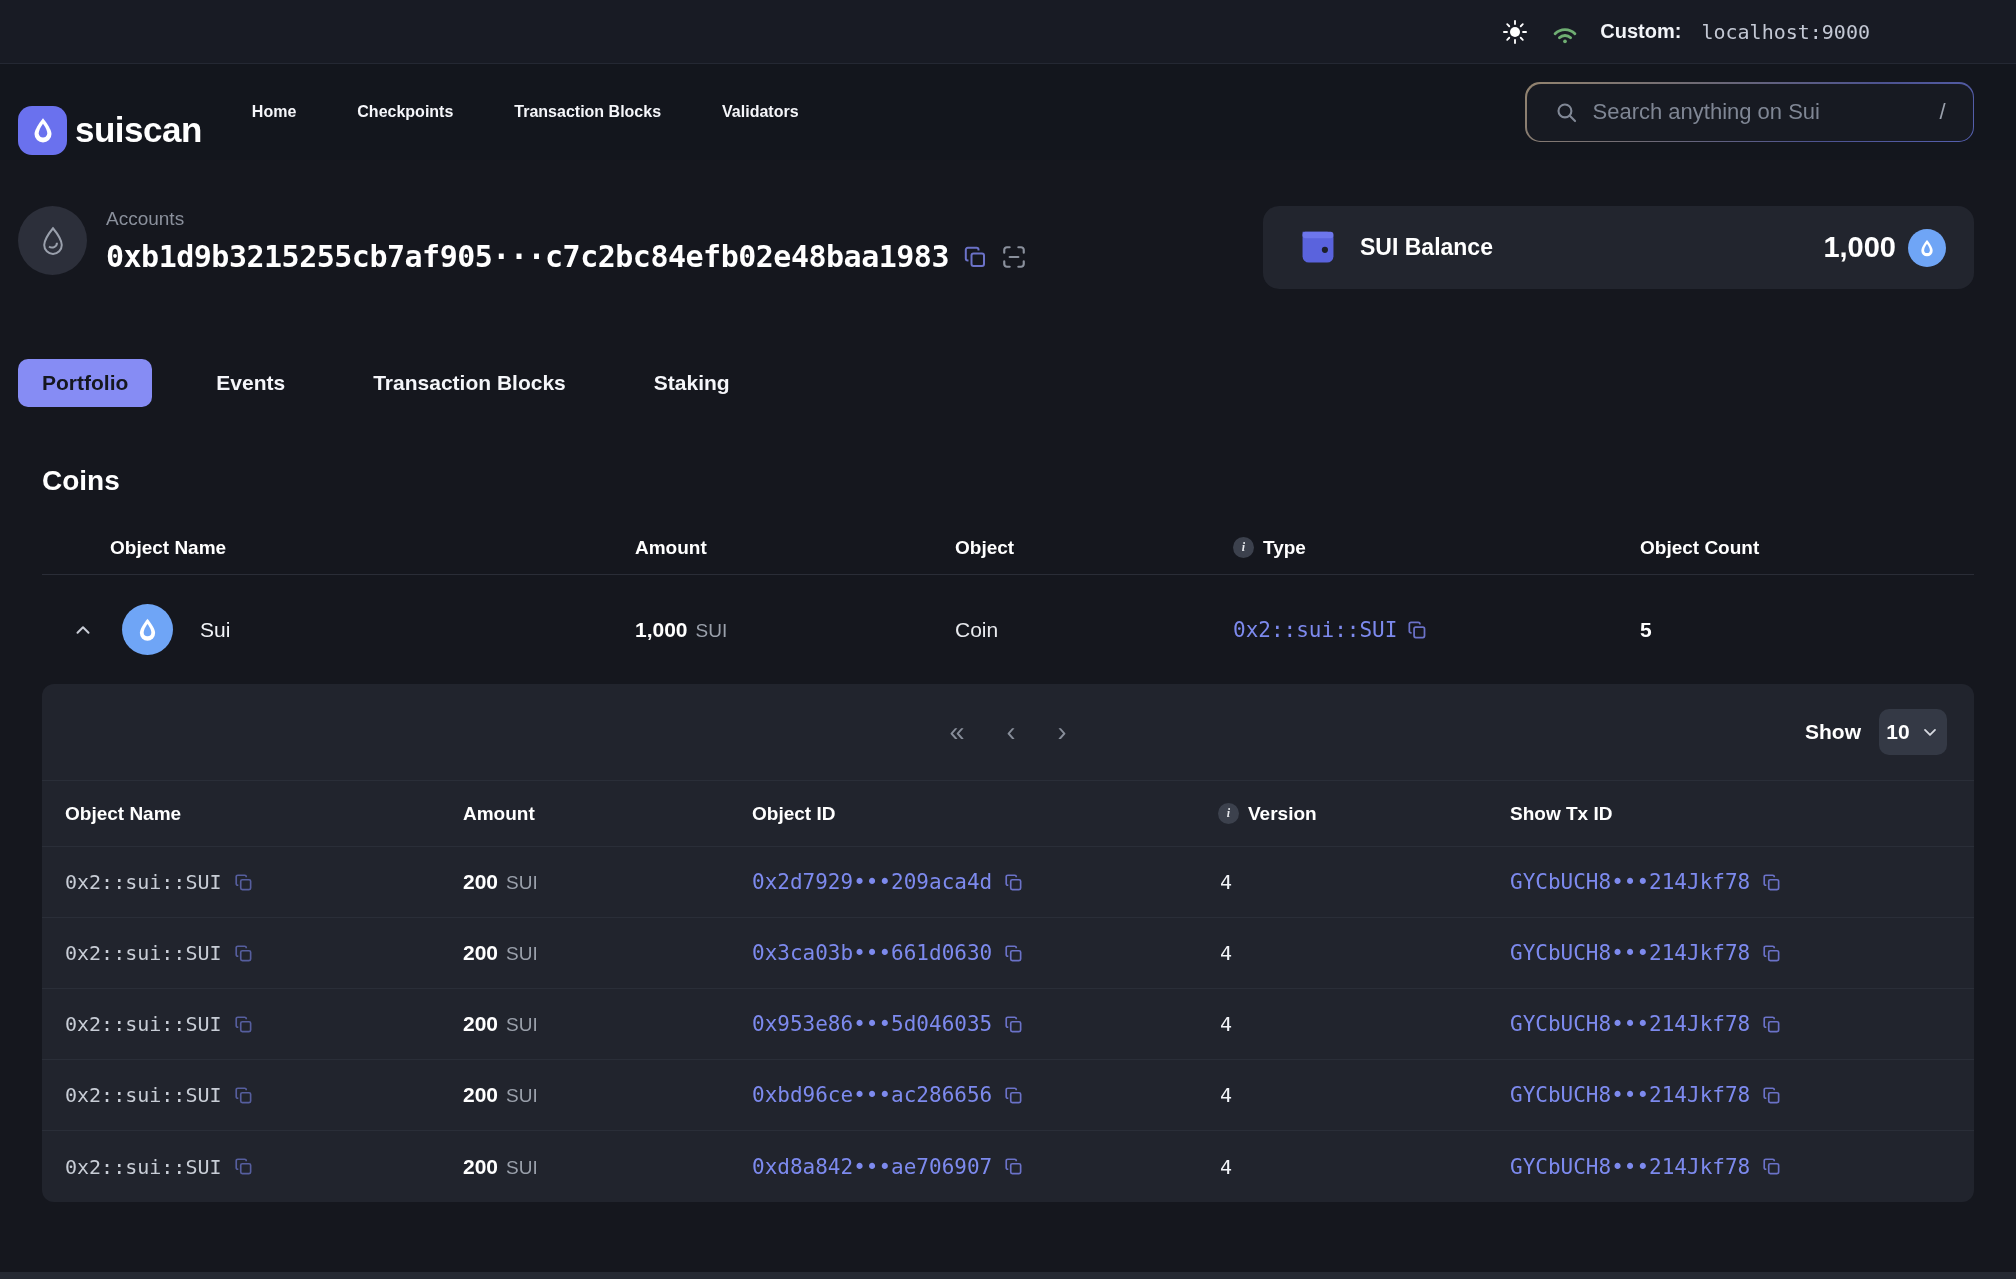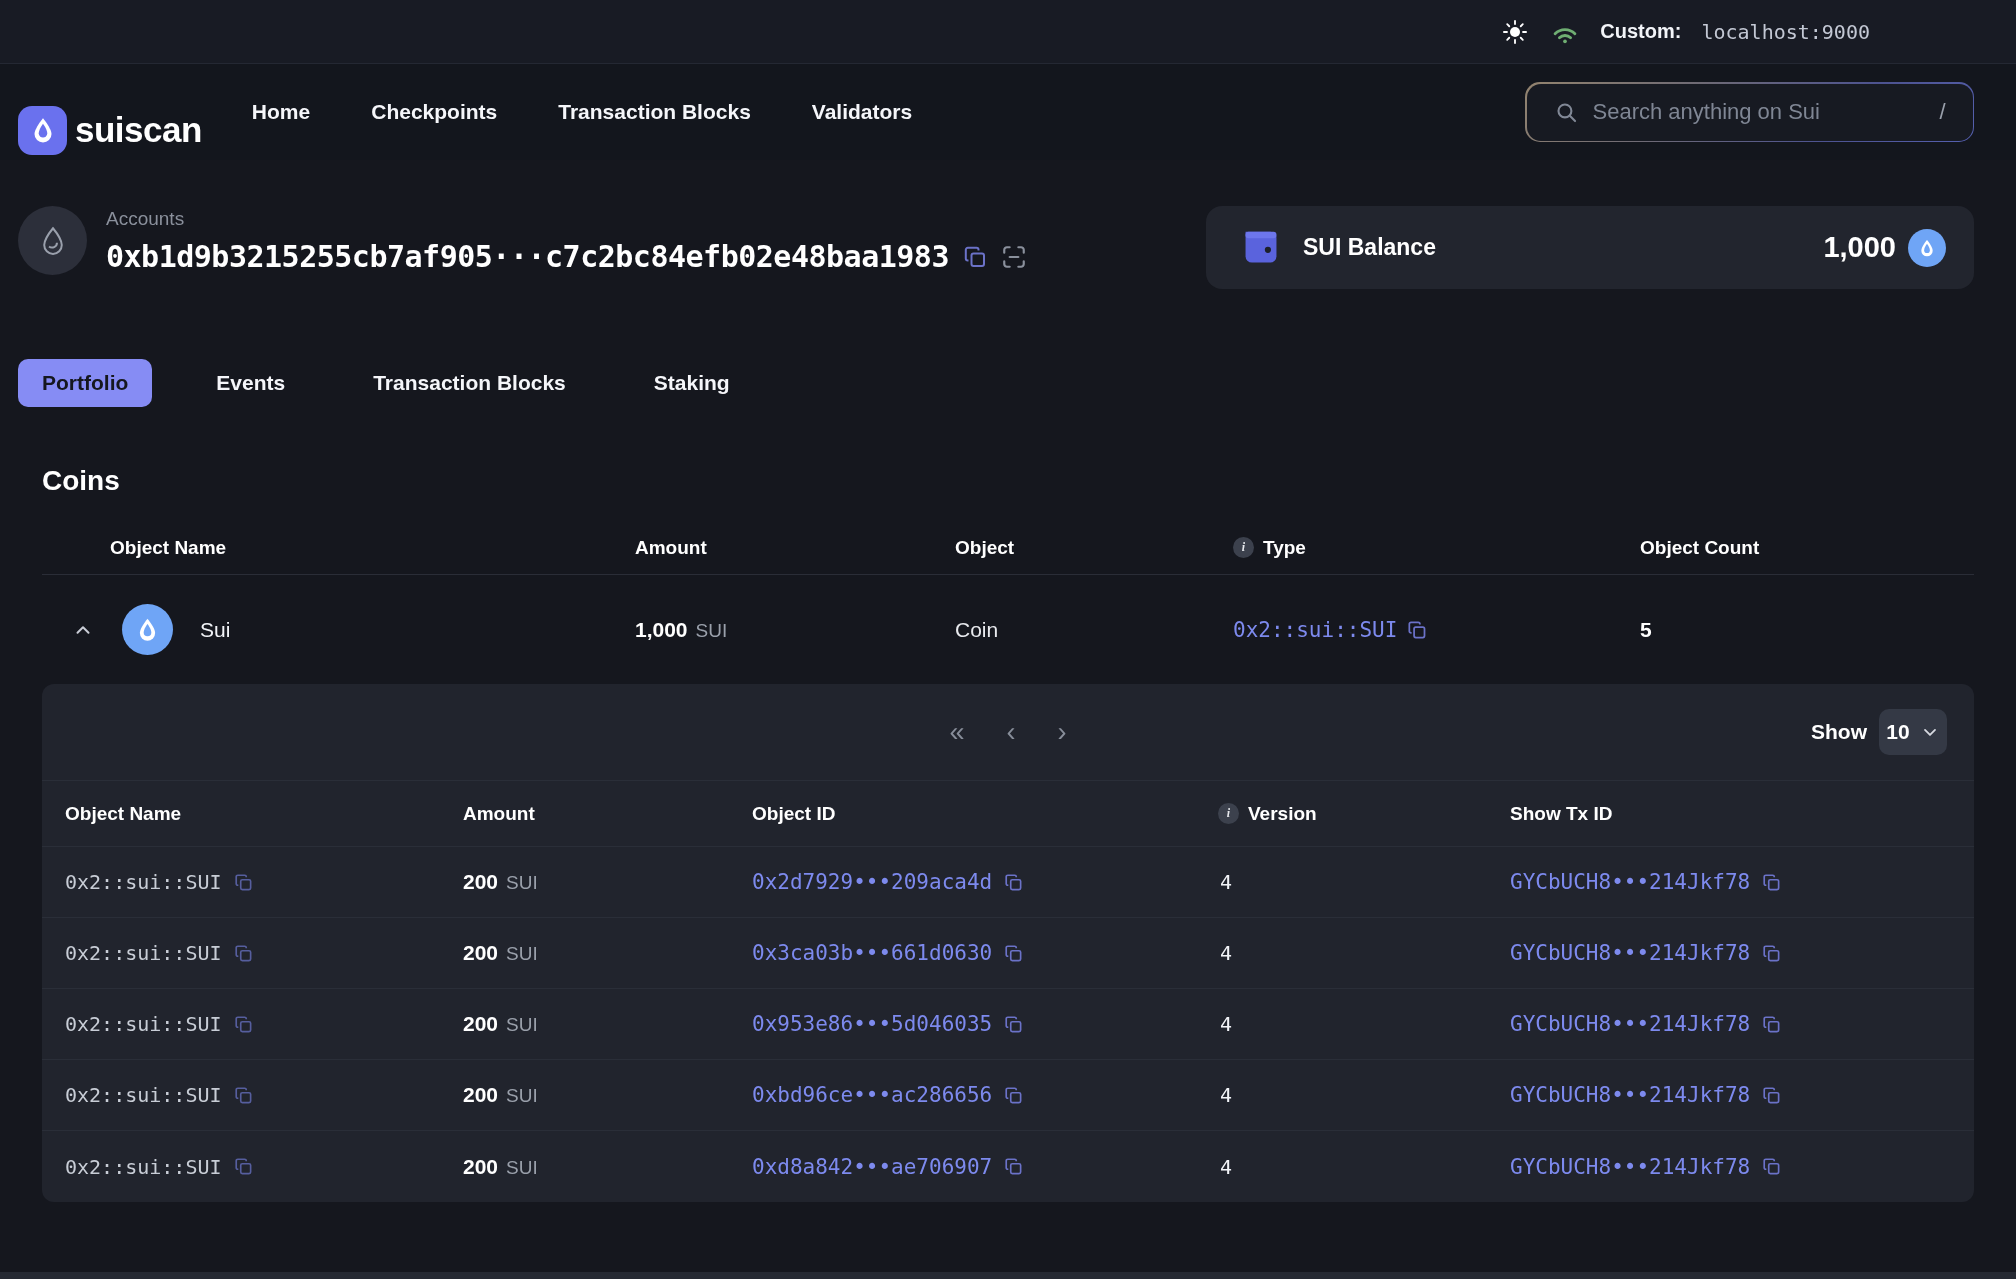--- a/index.html
+++ b/index.html
@@ -28,21 +28,21 @@
     height:96px; background:#13161d;
     display:flex; align-items:center; padding:0 42px 0 18px;
   }
   .brand { display:flex; align-items:center; gap:8px; cursor:pointer;margin-top:36px; }
   .brand-logo {
     width:49px; height:49px; border-radius:14px; background:#6a71ee;
     display:flex; align-items:center; justify-content:center;
   }
   .brand-name { font-size:35px; font-weight:700; color:#ffffff; letter-spacing:-0.5px; }
   .nav-links { display:flex; align-items:center; margin-left:50px; gap:61px; }
-  .nav-link { font-size:21px; font-weight:700; color:#f5f6fa; cursor:pointer; }
+  .nav-link { font-size:16px; font-weight:700; color:#f5f6fa; cursor:pointer; }
   .search-wrap {
     margin-left:auto; width:449px; height:60px; border-radius:15px; padding:1.5px;
     background:linear-gradient(135deg,#93846f 0%, #6e6a75 35%, #4d5390 70%, #5560b0 100%);
   }
   .search-inner {
     width:100%; height:100%; border-radius:14px; background:#171a22;
     display:flex; align-items:center; padding:0 27px; gap:14px;
   }
   .search-placeholder { font-size:22px; color:#7f8694; flex:1; }
   .search-shortcut { font-size:22px; color:#9aa0ac; }
@@ -53,21 +53,21 @@
     width:69px; height:69px; border-radius:50%; background:#2c2f3a;
     display:flex; align-items:center; justify-content:center; flex:none;
   }
   .account-meta { margin-left:19px; }
   .breadcrumb { font-size:19px; color:#8a909c; margin-top:2px; }
   .address-row { display:flex; align-items:center; gap:14px; margin-top:9px;justify-content:flex-end; }
   .address { font-size:30px; font-weight:700; color:#ffffff; letter-spacing:-0.5px; }
   .addr-icon { cursor:pointer; display:flex; align-items:center; }
 
   .balance-card {
-    margin-left:auto; width:768px; height:83px; border-radius:16px; background:#22252e;
+    margin-left:auto; width:711px; height:83px; border-radius:16px; background:#22252e;
     display:flex; align-items:center; padding:0 28px 0 33px; margin-top:0px;
   }
   .balance-label { font-size:23px; font-weight:700; color:#ffffff; margin-left:20px; }
   .balance-right { margin-left:auto; display:flex; align-items:center; gap:12px; }
   .balance-value { font-size:29px; font-weight:700; color:#ffffff; }
   .coin-circle {
     width:42px; height:42px; border-radius:50%; background:#6fa5f6;
     display:flex; align-items:center; justify-content:center;
   }
   .coin-circle.small { width:38px; height:38px; }
@@ -99,21 +99,21 @@
   .link-mono { font-size:21px; color:#7d8aee; cursor:pointer; }
   .copy-btn { cursor:pointer; display:flex; align-items:center; color:#565e9e; }
   .copy-btn.bright { color:#6b72c8; }
   .count-val { font-size:21px; font-weight:600; color:#ffffff; }
 
   
   .panel { background:#21242d; border-radius:12px; margin-top:0; overflow:hidden; }
   .pagination-bar { height:97px; position:relative; display:flex; align-items:center; border-bottom:1px solid #2a2e38; }
   .pager { position:absolute; left:50%; transform:translateX(-50%); display:flex; align-items:center; gap:42px; }
   .pager-btn { font-size:27px; color:#878d99; cursor:pointer; line-height:1; }
-  .show-group { margin-left:auto; display:flex; align-items:center; gap:12px; padding-right:27px; }
+  .show-group { margin-left:auto; display:flex; align-items:center; gap:18px; padding-right:27px; }
   .show-label { font-size:21px; font-weight:700; color:#ffffff; }
   .page-size-btn {
     width:68px; height:46px; border-radius:10px; background:#343945;
     display:flex; align-items:center; justify-content:center; gap:10px; cursor:pointer;
   }
   .page-size-val { font-size:21px; font-weight:700; color:#ffffff; }
 
   .inner-grid { display:grid; grid-template-columns:421px 289px 466px 292px 1fr; align-items:center; }
   .inner-head { height:66px; border-bottom:1px solid #2a2e38; }
   .inner-head .cell { font-size:19px; font-weight:700; color:#ffffff; }

